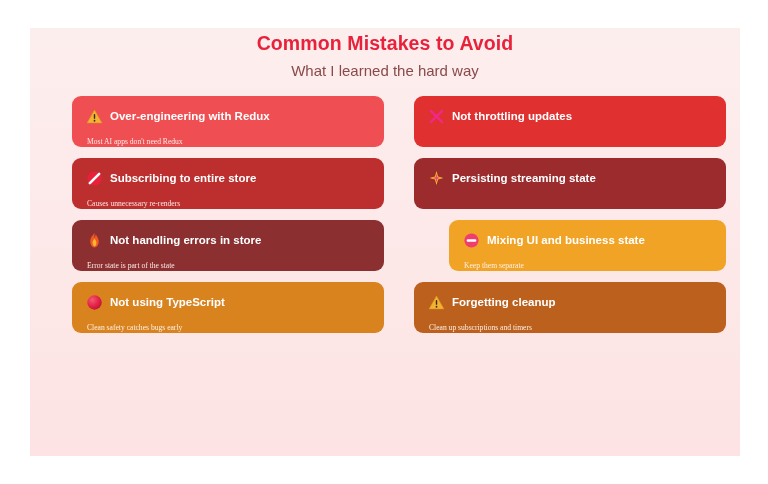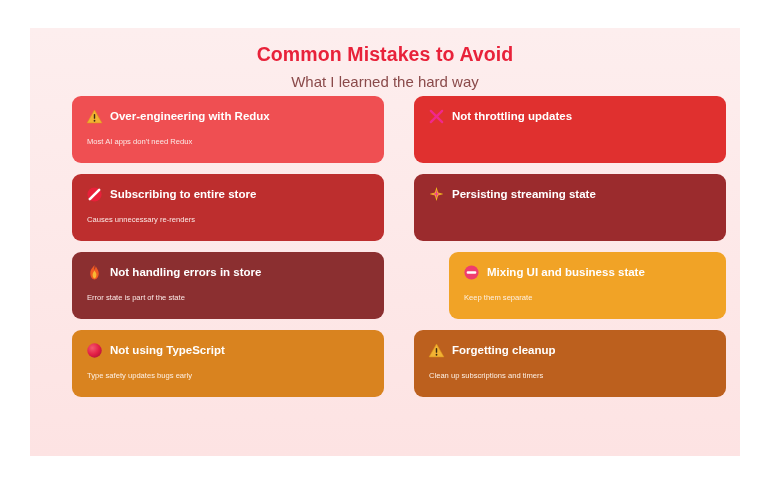--- a/index.html
+++ b/index.html
@@ -19,21 +19,21 @@
     left: 30px;
     top: 28px;
     width: 710px;
     height: 428px;
     background: linear-gradient(180deg, #fdeeee 0%, #fde3e3 100%);
     box-sizing: border-box;
   }
 
   .header {
     text-align: center;
-    padding-top: 15px;
+    padding-top: 4px;
   }
   .title {
     font-size: 19.5px;
     font-weight: bold;
     color: #e8223a;
     letter-spacing: 0.1px;
     line-height: 1.2;
     margin: 0;
   }
   .subtitle {
@@ -49,21 +49,21 @@
     top: 68px;
     width: 626px;
     display: grid;
     grid-template-columns: 312px 312px;
     column-gap: 30px;
     row-gap: 11px;
   }
 
   .card {
     position: relative;
-    height: 67px;
+    height: 51px;
     border-radius: 9px;
     box-sizing: border-box;
     padding: 10px 14px 0 14px;
     overflow: hidden;
   }
 
   .card-head {
     display: flex;
     align-items: center;
     gap: 7px;
@@ -88,20 +88,21 @@
     line-height: 1.1;
     white-space: nowrap;
   }
 
   .card-desc {
     margin-top: 11px;
     font-size: 7.6px;
     color: #fbe9e6;
     line-height: 1.2;
     padding-left: 1px;
+    font-family: Liberation Serif, serif;
   }
   .card.light-text-dark .card-desc { color: #fdf0e4; }
 </style>
 </head>
 <body style="background: rgb(255, 255, 255);">
 
 <div id="slide" style="background: linear-gradient(rgb(253, 238, 238) 0%, rgb(253, 227, 227) 100%);">
 
   <div class="header">
     <div class="title" style="color: rgb(232, 34, 58);">Common Mistakes to Avoid</div>
@@ -195,21 +196,21 @@
                 <stop offset="0%" stop-color="#f4596f"></stop>
                 <stop offset="60%" stop-color="#e21f45"></stop>
                 <stop offset="100%" stop-color="#b5133a"></stop>
               </radialGradient>
             </defs>
             <circle cx="12" cy="12" r="10.2" fill="url(#redball)"></circle>
           </svg>
         </span>
         <span class="card-title">Not using TypeScript</span>
       </div>
-      <div class="card-desc">Type safety updates bugs early</div>
+      <div class="card-desc">Clean safety catches bugs early</div>
     </div>
 
     <div class="card light-text-dark" style="background: rgb(188, 96, 30);">
       <div class="card-head">
         <span class="card-icon">
           <svg width="17" height="17" viewBox="0 0 24 24">
             <path d="M12 2.8 L22.4 21 L1.6 21 Z" fill="#f2b233" stroke="#e09a1a" stroke-width="0.8" stroke-linejoin="round"></path>
             <rect x="11" y="8.5" width="2" height="6.8" rx="1" fill="#3a2a10"></rect>
             <circle cx="12" cy="18" r="1.25" fill="#3a2a10"></circle>
           </svg>

